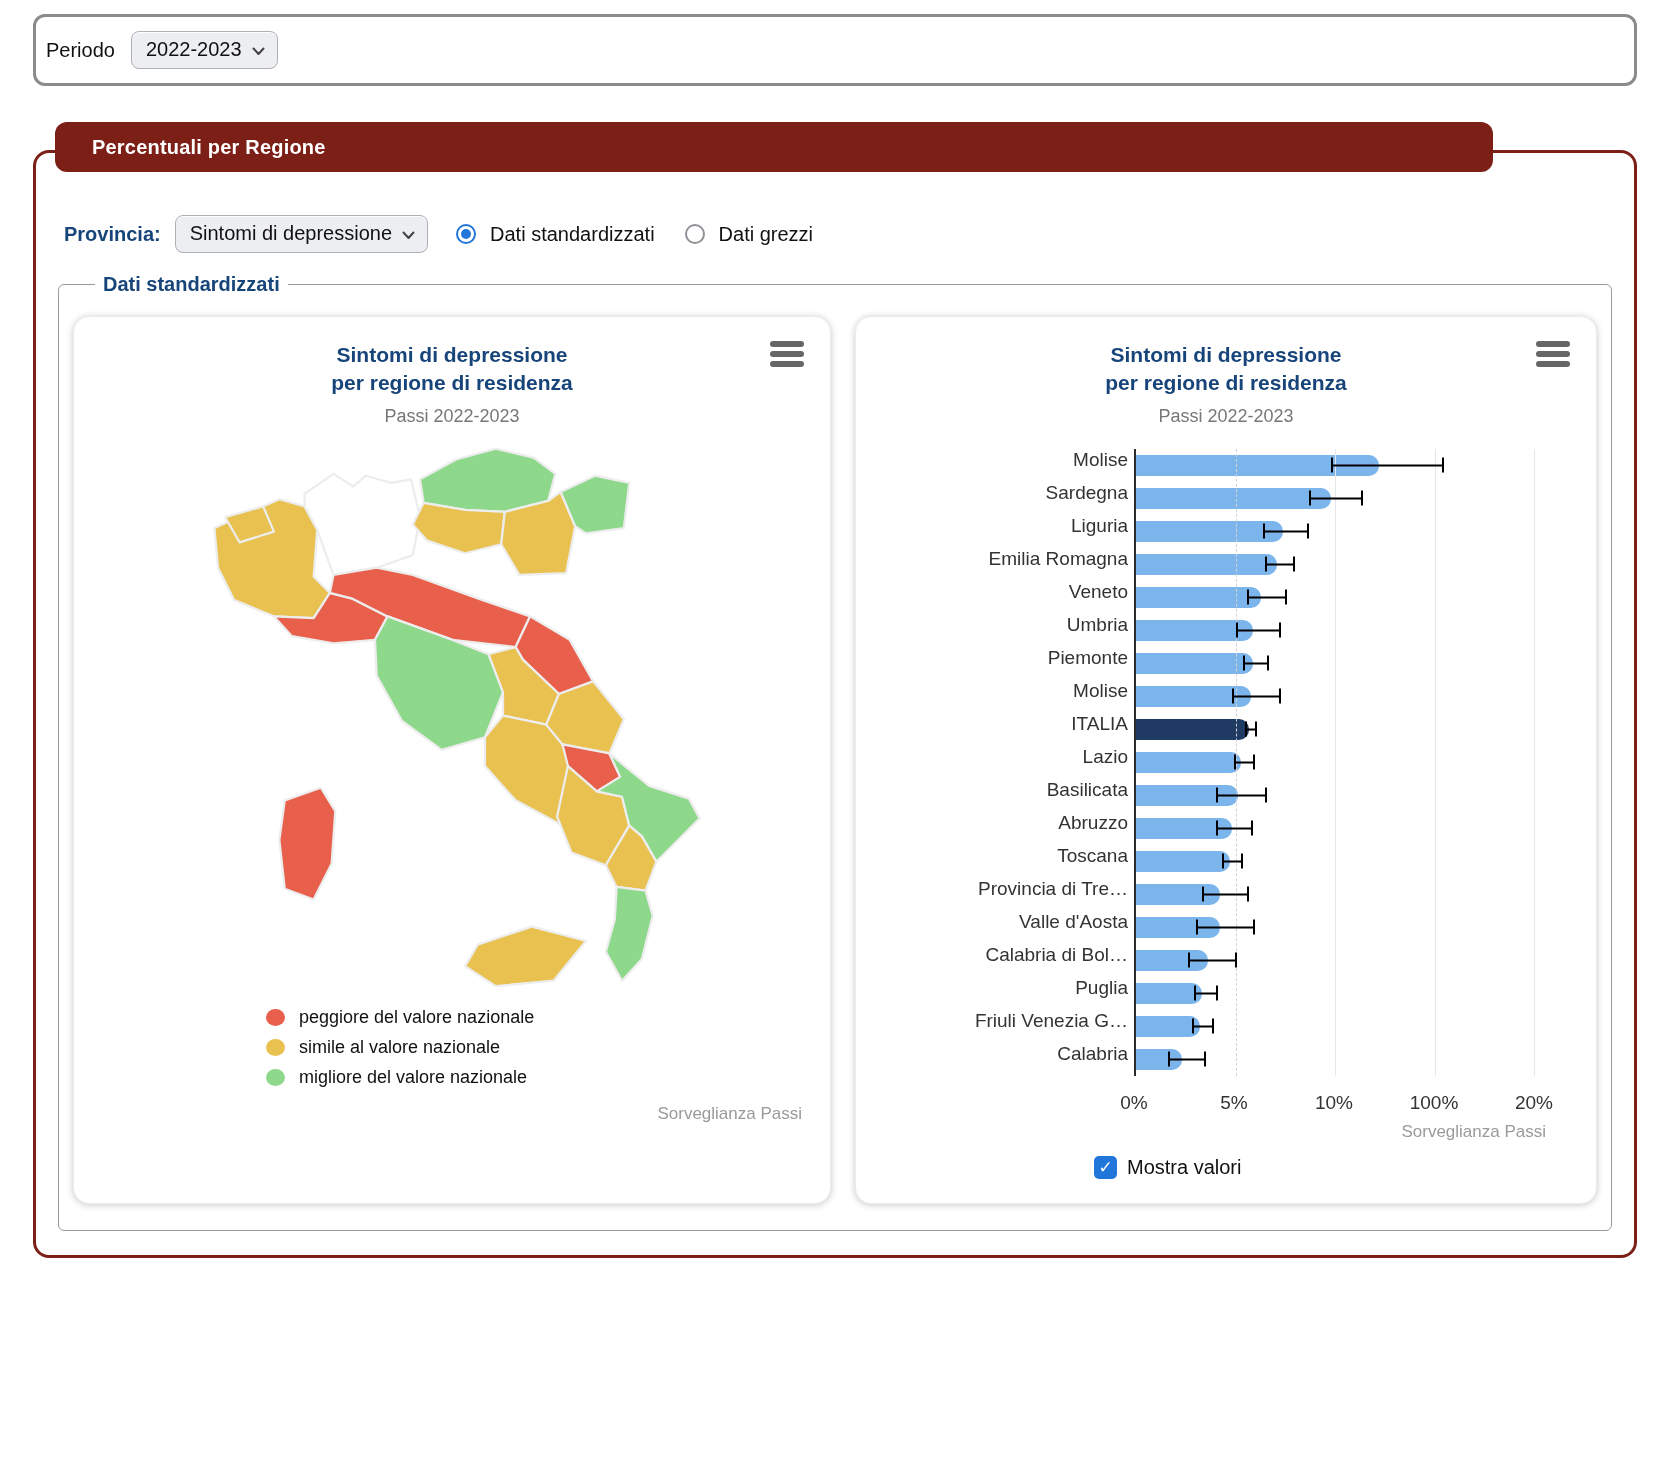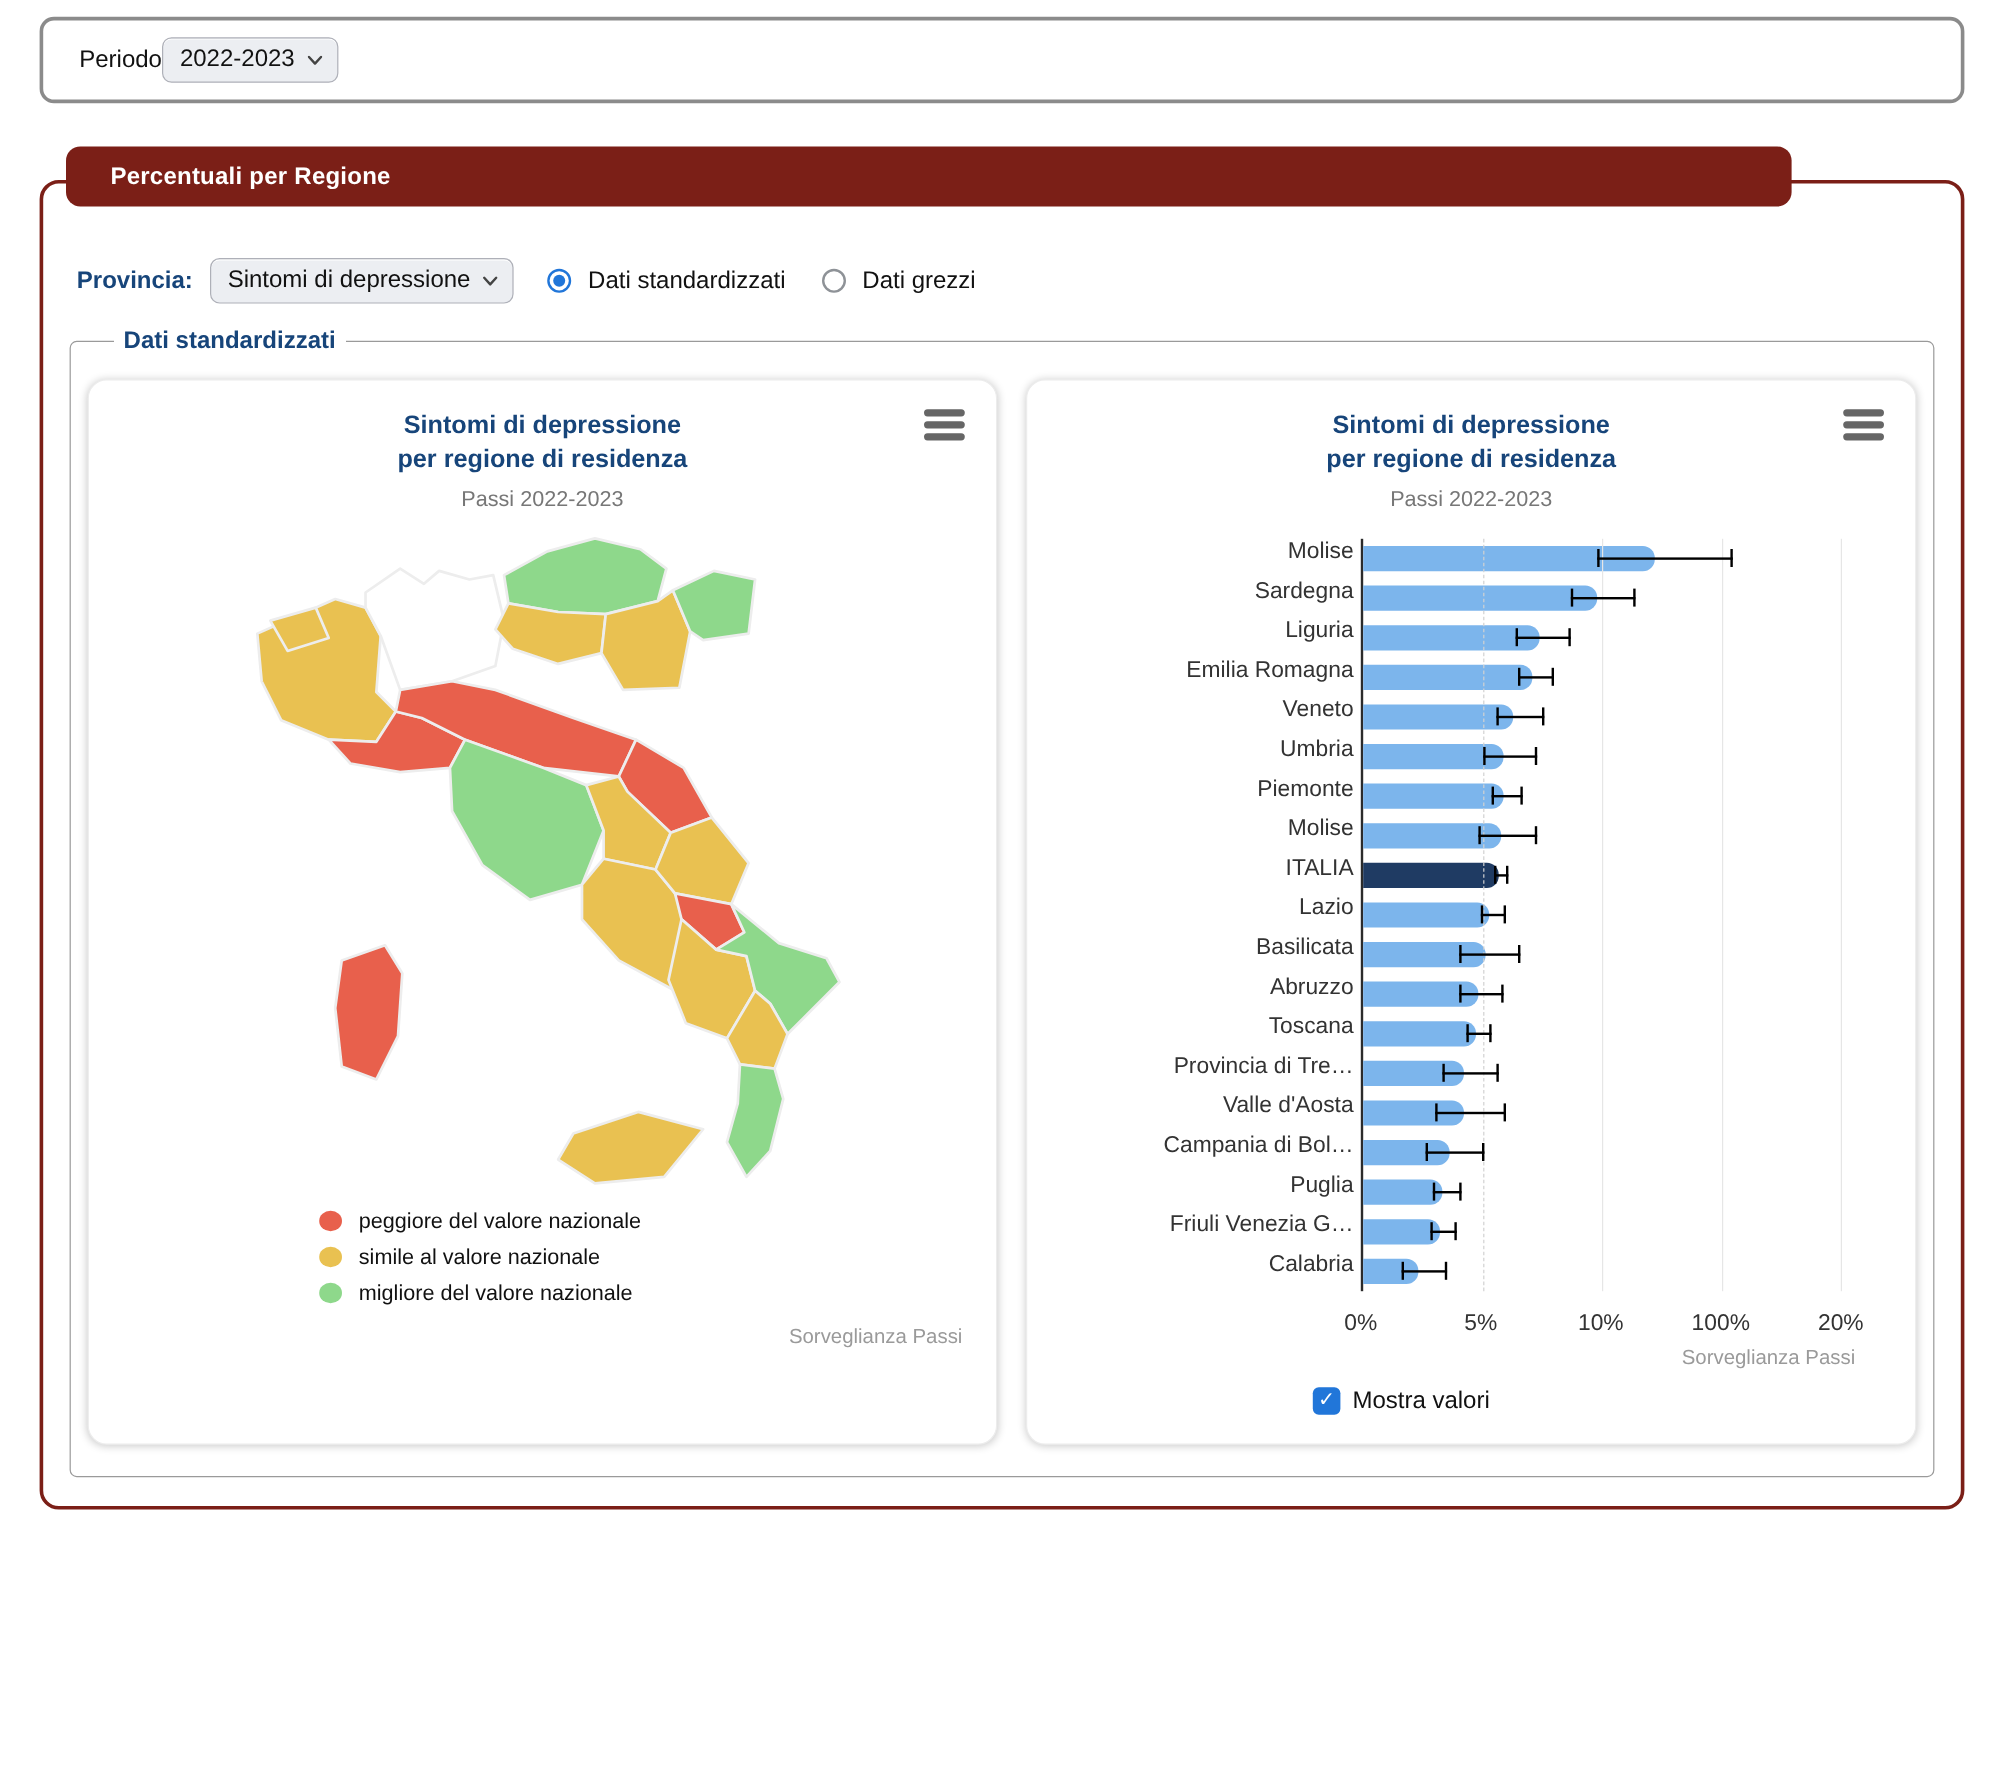--- a/index.html
+++ b/index.html
@@ -1,19 +1,19 @@
 <!DOCTYPE html>
 <html><head>
 <meta charset="utf-8">
 <style>
   html,body{margin:0;padding:0;background:#fff;font-family:"Liberation Sans","DejaVu Sans",sans-serif;}
   body{width:1670px;min-height:1478px;box-sizing:border-box;padding-top:14px;}
 
   
-  .periodo-box{margin:0 33px;border:3px solid #8b8b8b;border-radius:12px;padding:14px 30px;display:flex;align-items:center;}
+  .periodo-box{margin:0 33px;border:3px solid #8b8b8b;border-radius:12px;padding:14px 10px;display:flex;align-items:center;gap:16px;}
   .periodo-label{font-size:20px;color:#111;}
 
   .sel{display:inline-flex;align-items:center;gap:10px;background:#eceef2;border:1px solid #aeb0b8;border-radius:8px;padding:6px 12px 7px 14px;font-size:20px;color:#111;cursor:pointer;box-shadow:inset 0 1px 0 #fff;}
   .sel svg{flex:0 0 auto;}
 
   
   .panel{position:relative;margin:64px 33px 20px;border:3px solid #7b1f17;border-radius:16px;padding:56px 10px 24px;}
   .panel-header{position:absolute;top:-31px;left:19px;width:1438px;height:50px;background:#7b1f17;border-radius:12px;display:flex;align-items:center;padding-left:37px;box-sizing:border-box;}
   .panel-title{color:#fff;font-weight:bold;font-size:20px;letter-spacing:.2px;}
 
@@ -280,21 +280,21 @@
                 </div>
                 <div class="bar-row">
                   <div class="bar-track">
                     <span class="bar-label">Valle d'Aosta</span>
                     <div class="bar" style="width: 20.3883%;"></div>
                     <div class="errorbar" style="left: 14.5631%; width: 14.5631%;"></div>
                   </div>
                 </div>
                 <div class="bar-row">
                   <div class="bar-track">
-                    <span class="bar-label">Campania di Bol…</span>
+                    <span class="bar-label">Calabria di Bol…</span>
                     <div class="bar" style="width: 17.4757%;"></div>
                     <div class="errorbar" style="left: 12.6214%; width: 12.1359%;"></div>
                   </div>
                 </div>
                 <div class="bar-row">
                   <div class="bar-track">
                     <span class="bar-label">Puglia</span>
                     <div class="bar" style="width: 16.0194%;"></div>
                     <div class="errorbar" style="left: 14.0777%; width: 5.82524%;"></div>
                   </div>

